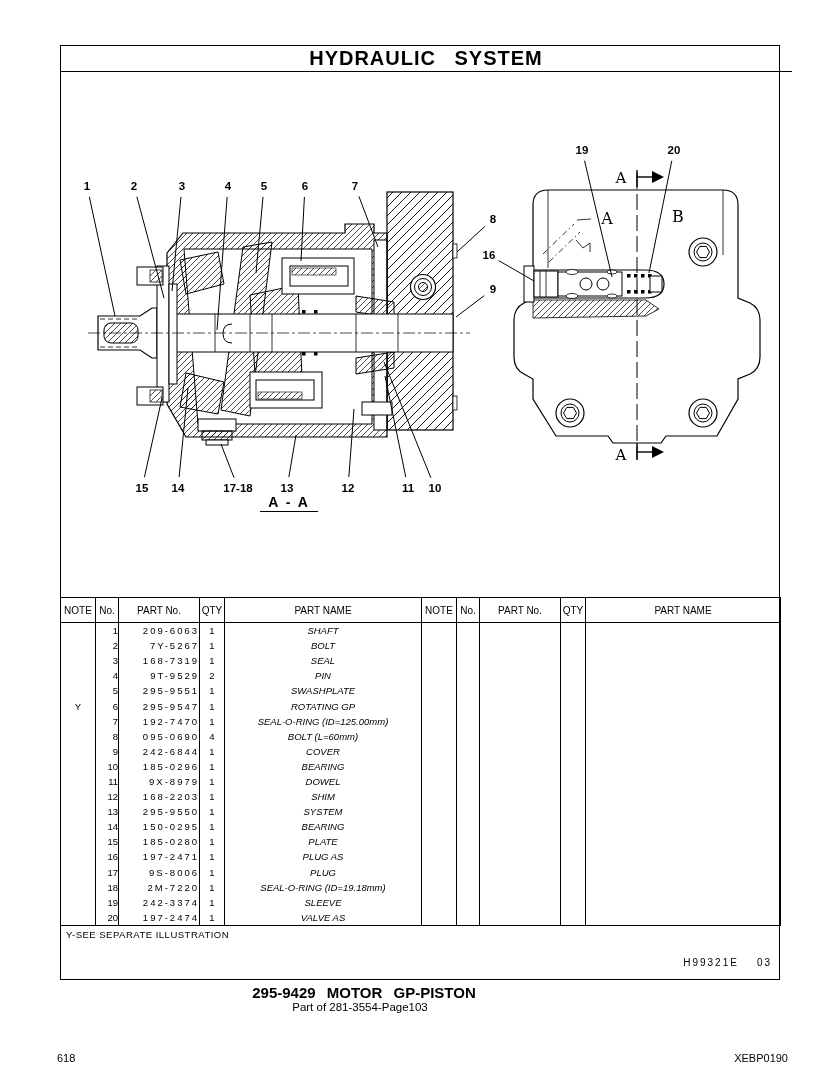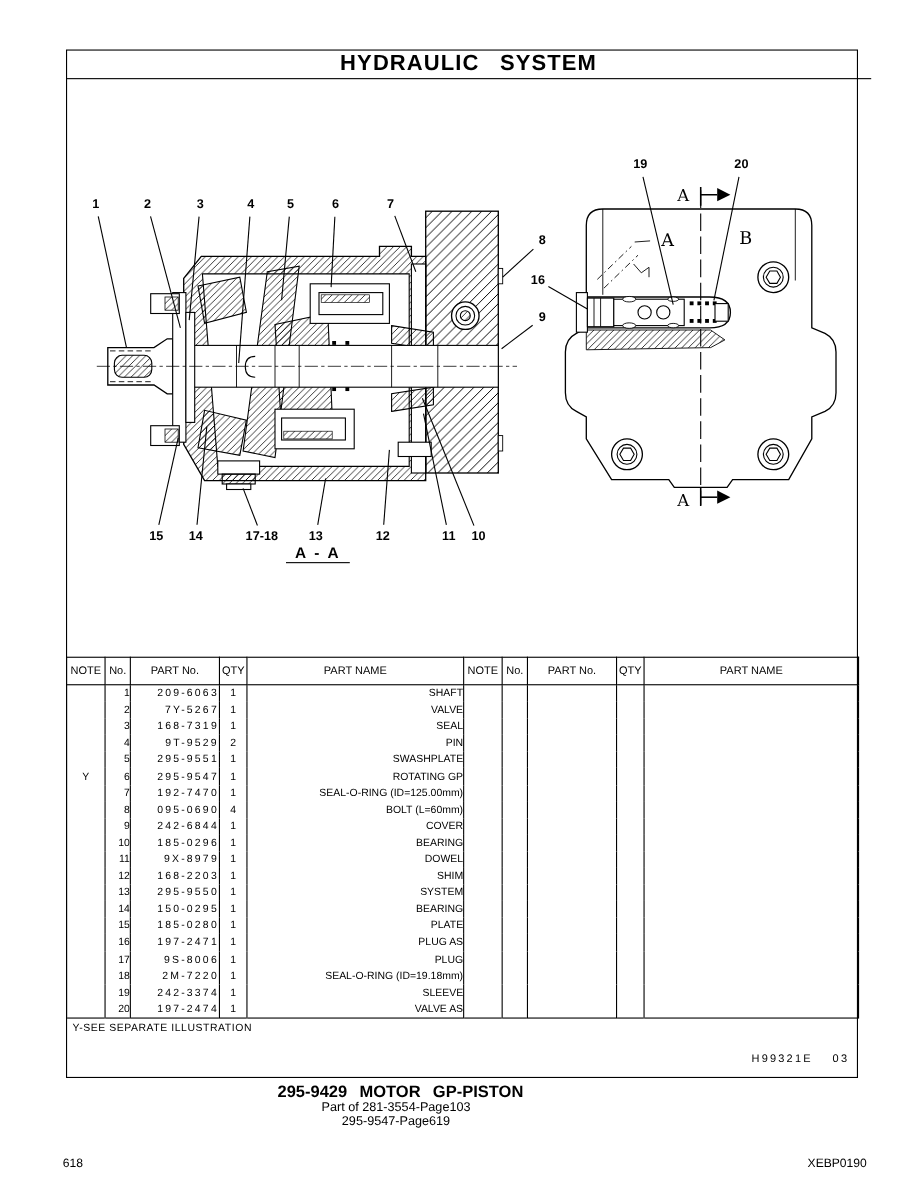--- a/index.html
+++ b/index.html
@@ -22,21 +22,21 @@
   table.parts{position:absolute;left:60px;top:597px;width:720px;border-collapse:collapse;
          table-layout:fixed;border:1.5px solid #000;}
   table.parts th{font-size:10px;font-weight:normal;height:24px;border:1px solid #000;
          text-align:center;padding:0;}
   table.parts td{font-size:9.5px;height:15.1px;padding:0 0;border-left:1px solid #000;
          border-right:1px solid #000;white-space:nowrap;overflow:hidden;}
   td.c-note{text-align:center;}
   td.c-no{text-align:right;padding-right:5px;}
   td.c-part{text-align:right;padding-right:5px;letter-spacing:2px;}
   td.c-qty{text-align:center;}
-  td.c-name{text-align:right;padding-left:6px;}
+  td.c-name{text-align:center;padding-left:6px;font-style:italic;}
   .legend{position:absolute;left:66px;top:929px;font-size:9.5px;letter-spacing:0.5px;}
   .doccode{position:absolute;right:68px;top:957px;font-size:10px;letter-spacing:2px;}
   .doccode .rev{margin-left:18px;}
   .f-title{position:absolute;left:0;top:984px;width:728px;text-align:center;
          font-size:15px;font-weight:bold;word-spacing:7px;}
   .f-sub{position:absolute;left:0;width:720px;text-align:center;font-size:11.5px;}
   .f-sub1{top:1001px;} .f-sub2{top:1014px;}
   .pageno{position:absolute;left:57px;top:1052px;font-size:11px;}
   .formcode{position:absolute;right:52px;top:1052px;font-size:11px;}
 </style>
@@ -266,21 +266,21 @@
           <td class="c-no"></td>
           <td class="c-part"></td>
           <td class="c-qty"></td>
           <td class="c-name"></td>
         </tr>
         <tr>
           <td class="c-note"></td>
           <td class="c-no">2</td>
           <td class="c-part">7Y-5267</td>
           <td class="c-qty">1</td>
-          <td class="c-name">VALVE</td>
+          <td class="c-name">BOLT</td>
           <td class="c-note"></td>
           <td class="c-no"></td>
           <td class="c-part"></td>
           <td class="c-qty"></td>
           <td class="c-name"></td>
         </tr>
         <tr>
           <td class="c-note"></td>
           <td class="c-no">3</td>
           <td class="c-part">168-7319</td>
@@ -498,16 +498,15 @@
         </tr>
       </tbody>
   </table>
 
   <div class="legend">Y-SEE SEPARATE ILLUSTRATION</div>
   <div class="doccode">
     <span>H99321E</span><span class="rev">03</span>
   </div>
   <div class="f-title">295-9429 MOTOR GP-PISTON</div>
   <div class="f-sub f-sub1">Part of 281-3554-Page103</div>
-  <div class="f-sub f-sub2">295-9547-Page619</div>
   <div class="pageno">618</div>
   <div class="formcode">XEBP0190</div>
 </div>
 
 </body></html>

